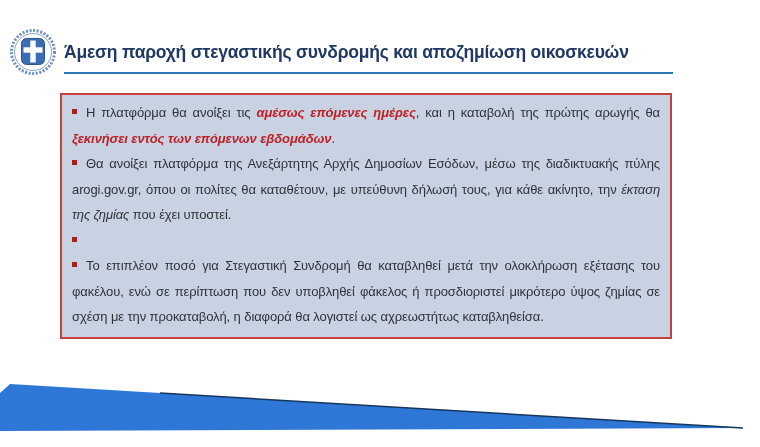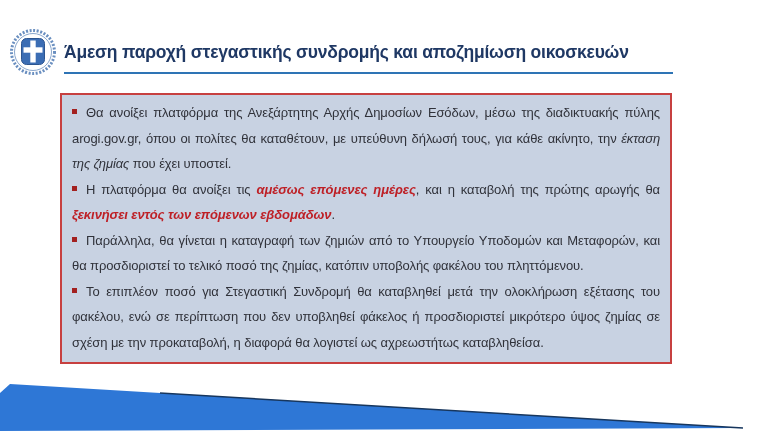--- a/index.html
+++ b/index.html
@@ -82,25 +82,25 @@
     <rect x="22.3" y="13.5" width="5.4" height="22" fill="#ffffff"></rect>
     <rect x="15.5" y="20.3" width="19" height="5.4" fill="#ffffff"></rect>
   </svg>
 
   <div class="title-block">
     <h1>Άμεση παροχή στεγαστικής συνδρομής και αποζημίωση οικοσκευών</h1>
   </div>
 
   <section class="info-box">
 
+    <p class="bullet-para"><span class="sq"></span><span class="seg-normal">Η πλατφόρμα θα ανοίξει τις </span><span class="seg-red">αμέσως επόμενες ημέρες</span><span class="seg-normal">, και η καταβολή της πρώτης αρωγής θα </span><span class="seg-red">ξεκινήσει εντός των επόμενων εβδομάδων</span><span class="seg-normal">.</span></p>
+
     <p class="bullet-para"><span class="sq"></span><span class="seg-normal">Θα ανοίξει πλατφόρμα της Ανεξάρτητης Αρχής Δημοσίων Εσόδων, μέσω της διαδικτυακής πύλης arogi.gov.gr, όπου οι πολίτες θα καταθέτουν, με υπεύθυνη δήλωσή τους, για κάθε ακίνητο, την </span><span class="seg-italic">έκταση της ζημίας</span><span class="seg-normal"> που έχει υποστεί.</span></p>
 
-    <p class="bullet-para"><span class="sq"></span><span class="seg-normal">Η πλατφόρμα θα ανοίξει τις </span><span class="seg-red">αμέσως επόμενες ημέρες</span><span class="seg-normal">, και η καταβολή της πρώτης αρωγής θα </span><span class="seg-red">ξεκινήσει εντός των επόμενων εβδομάδων</span><span class="seg-normal">.</span></p>
-
-    <p class="bullet-para"><span class="sq"></span><span class="seg-normal">Παράλληλα, θα γίνεται η καταγραφή των ζημιών από το Υπουργείο Υποδομών και Μεταφορών, και θα προσδιοριστεί το τελικό ποσό της ζημίας, κατόπιν υποβολής φακέλου του πληττόμενου.</span></p>
+    <p class="bullet-para"><span class="sq"></span></p>
 
     <p class="bullet-para"><span class="sq"></span><span class="seg-normal">Το επιπλέον ποσό για Στεγαστική Συνδρομή θα καταβληθεί μετά την ολοκλήρωση εξέτασης του φακέλου, ενώ σε περίπτωση που δεν υποβληθεί φάκελος ή προσδιοριστεί μικρότερο ύψος ζημίας σε σχέση με την προκαταβολή, η διαφορά θα λογιστεί ως αχρεωστήτως καταβληθείσα.</span></p>
   </section>
 
   <svg class="swoosh" viewBox="0 0 760 447" preserveAspectRatio="none" xmlns="http://www.w3.org/2000/svg">
     <polygon points="0,393 10,384 743,428 0,431" fill="#2E77D6"></polygon>
     <path d="M160 393 L743 428" stroke="#17365D" stroke-width="1.5" fill="none"></path>
   </svg>
 
 </div>

